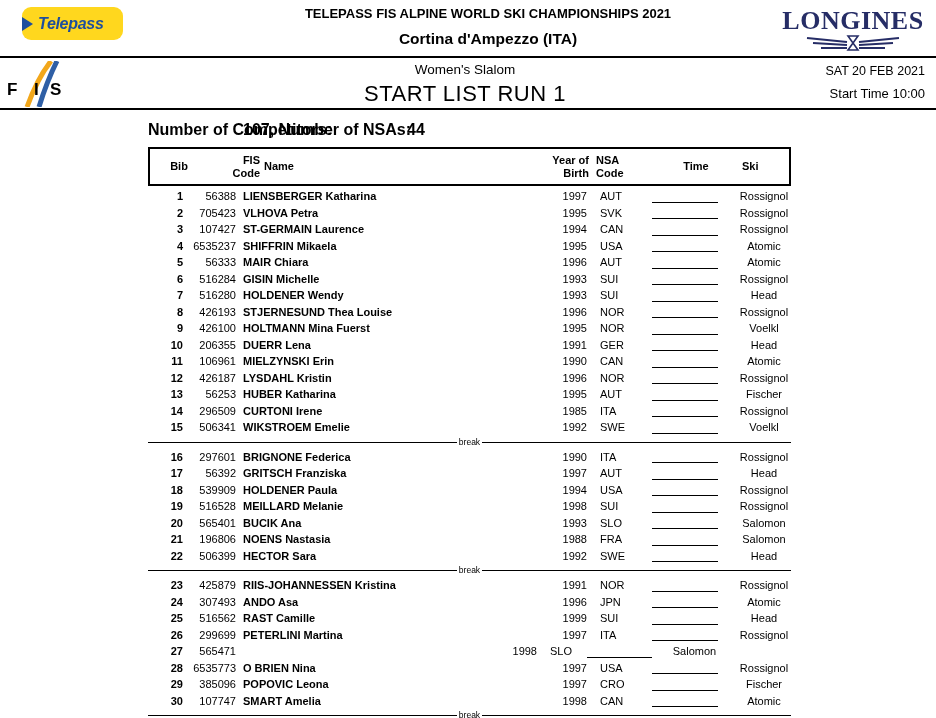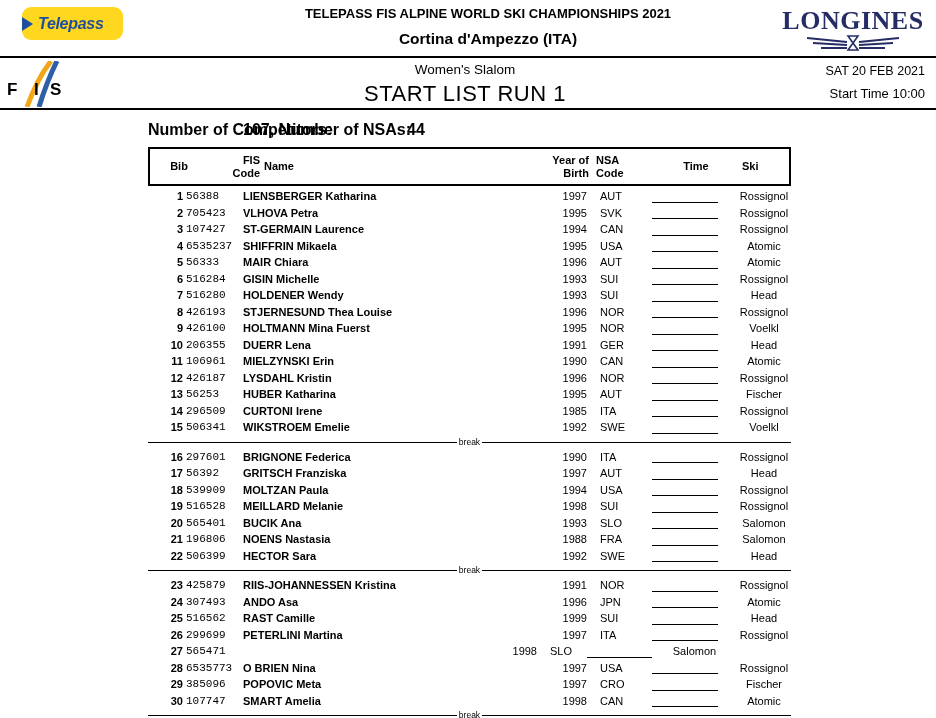--- a/index.html
+++ b/index.html
@@ -64,21 +64,21 @@
   .h-nsa{left:446px;top:5px;}
   .h-time{left:504px;top:11px;width:84px;text-align:center;}
   .h-ski{left:592px;top:11px;}
 
   
   .tbody{position:absolute;left:148px;top:188px;width:643px;font-size:11px;}
   .row{display:grid;grid-template-columns:38px 50px 301px 50px 65px 66px 73px;
     height:16.5px;line-height:16.5px;}
   .row span{white-space:nowrap;overflow:visible;}
   .c-bib{text-align:right;font-weight:bold;padding-right:3px;}
-  .c-fis{text-align:left;font-family:Liberation Mono, monospace;}
+  .c-fis{text-align:right;}
   .c-name{font-weight:bold;padding-left:7px;}
   .c-year{text-align:right;}
   .c-nsa{padding-left:13px;}
   .c-time{position:relative;height:100%;}
   .tline{position:absolute;left:0;right:0;bottom:2px;border-top:1.2px solid #000;}
   .c-ski{padding-left:19px;text-align:center;}
 
   .break{position:relative;height:13px;}
   .break::before{content:"";position:absolute;left:0;right:0;top:6px;border-top:1px solid #000;}
   .break .bl{position:absolute;left:0;right:0;top:0;height:13px;line-height:13px;
@@ -352,21 +352,21 @@
           <span class="c-year">1997</span>
           <span class="c-nsa">AUT</span>
           <span class="c-time">
             <span class="tline"></span>
           </span>
           <span class="c-ski">Head</span>
         </div>
         <div class="row">
           <span class="c-bib">18</span>
           <span class="c-fis">539909</span>
-          <span class="c-name">MOLTZAN Paula</span>
+          <span class="c-name">HOLDENER Paula</span>
           <span class="c-year">1994</span>
           <span class="c-nsa">USA</span>
           <span class="c-time">
             <span class="tline"></span>
           </span>
           <span class="c-ski">Rossignol</span>
         </div>
         <div class="row">
           <span class="c-bib">19</span>
           <span class="c-fis">516528</span>
@@ -477,21 +477,21 @@
           <span class="c-year">1997</span>
           <span class="c-nsa">USA</span>
           <span class="c-time">
             <span class="tline"></span>
           </span>
           <span class="c-ski">Rossignol</span>
         </div>
         <div class="row">
           <span class="c-bib">29</span>
           <span class="c-fis">385096</span>
-          <span class="c-name">POPOVIC Meta</span>
+          <span class="c-name">POPOVIC Leona</span>
           <span class="c-year">1997</span>
           <span class="c-nsa">CRO</span>
           <span class="c-time">
             <span class="tline"></span>
           </span>
           <span class="c-ski">Fischer</span>
         </div>
         <div class="row">
           <span class="c-bib">30</span>
           <span class="c-fis">107747</span>

